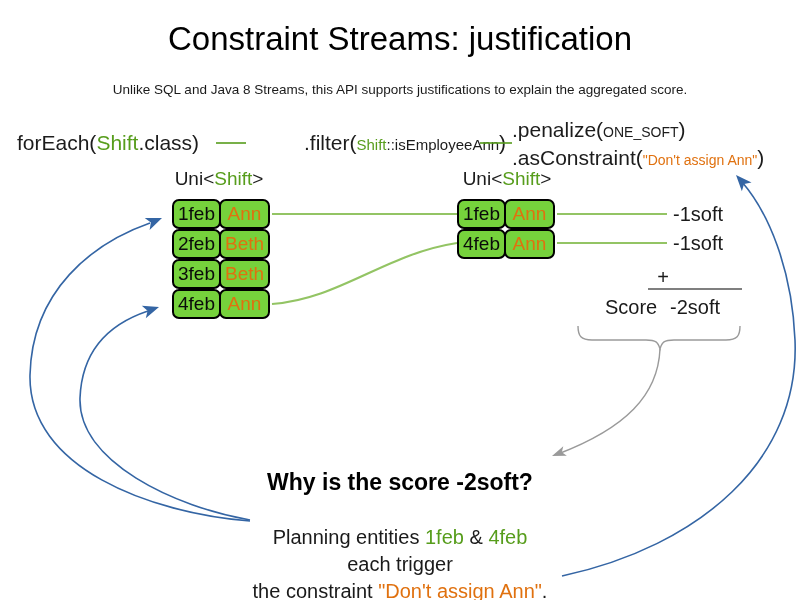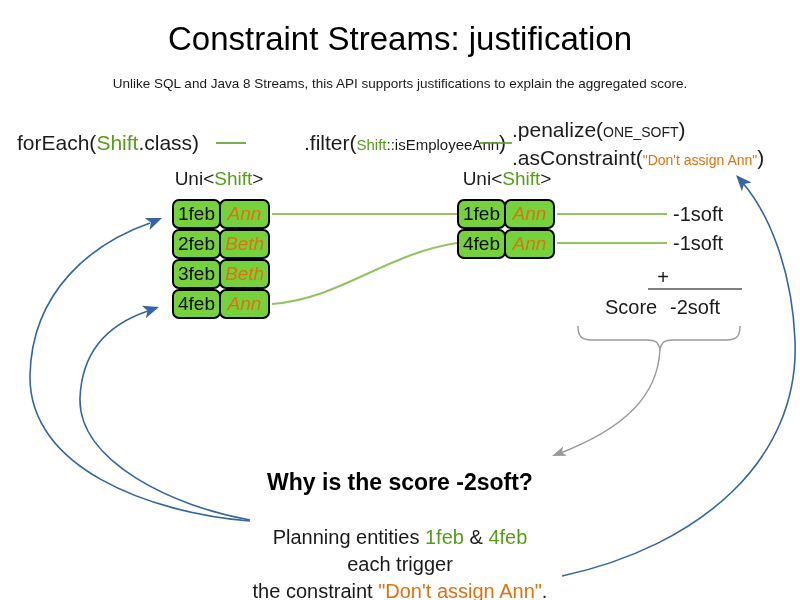--- a/index.html
+++ b/index.html
@@ -2,33 +2,33 @@
 <html style="--green_text: #579d1c; --line_green: #93c464; --cell_green: #76d23c; --orange: #e0710f; --blue: #3465a4; --gray: #9a9a9a; --dark: #1c1c1c;"><head>
 <meta charset="utf-8">
 <style>
   html,body{margin:0;padding:0;}
   body{width:800px;height:600px;background:#fff;font-family:"Liberation Sans",sans-serif;overflow:hidden;position:relative;}
   .abs{position:absolute;}
   #canvas{position:absolute;left:0;top:0;width:800px;height:580px;}
   #lines{position:absolute;left:0;top:0;z-index:1;}
   .txt{z-index:2;color:var(--dark);}
   .title{left:0;top:20px;width:800px;text-align:center;font-size:33px;color:#000;}
-  .subtitle{left:0;top:76px;width:800px;text-align:center;font-size:13.5px;color:#1a1a1a;}
+  .subtitle{left:0;top:82px;width:800px;text-align:center;font-size:13.5px;color:#1a1a1a;}
   .code{font-size:21px;white-space:nowrap;color:var(--dark);}
   .code .sm{font-size:15px;}
   .code .xs{font-size:14px;}
   .green{color:var(--green_text);}
   .orange{color:var(--orange);}
   .unilabel{font-size:19px;white-space:nowrap;text-align:center;color:var(--dark);}
   .table{z-index:2;}
   .trow{display:flex;height:30px;}
   .cell{box-sizing:border-box;border:2px solid #000;border-radius:7px;background:var(--cell_green);
         display:flex;align-items:center;justify-content:center;font-size:19px;height:30px;}
   .cell.date{width:49px;color:#0a0a0a;z-index:2;}
-  .cell.name{width:51px;margin-left:-2px;color:var(--orange);font-style:italic;}
+  .cell.name{width:51px;margin-left:-2px;color:var(--orange);}
   .scoretxt{font-size:20px;white-space:nowrap;color:#1a1a1a;}
   .why{left:0;top:469px;width:800px;text-align:center;font-size:23px;font-weight:700;color:#000;}
   .expl{left:0;width:800px;text-align:center;font-size:20px;color:#1a1a1a;margin-top:16px;}
   svg .blue{stroke:var(--blue);fill:none;stroke-width:1.6;}
   svg .bluehead{fill:var(--blue);stroke:none;}
   svg .greenline{stroke:var(--line_green);fill:none;stroke-width:2.2;}
   svg .greendash{stroke:var(--green_text);fill:none;stroke-width:1.6;}
   svg .gray{stroke:var(--gray);fill:none;stroke-width:1.4;}
   svg .grayhead{fill:var(--gray);stroke:none;}
   svg .sumline{stroke:#7f7f7f;stroke-width:2;}

